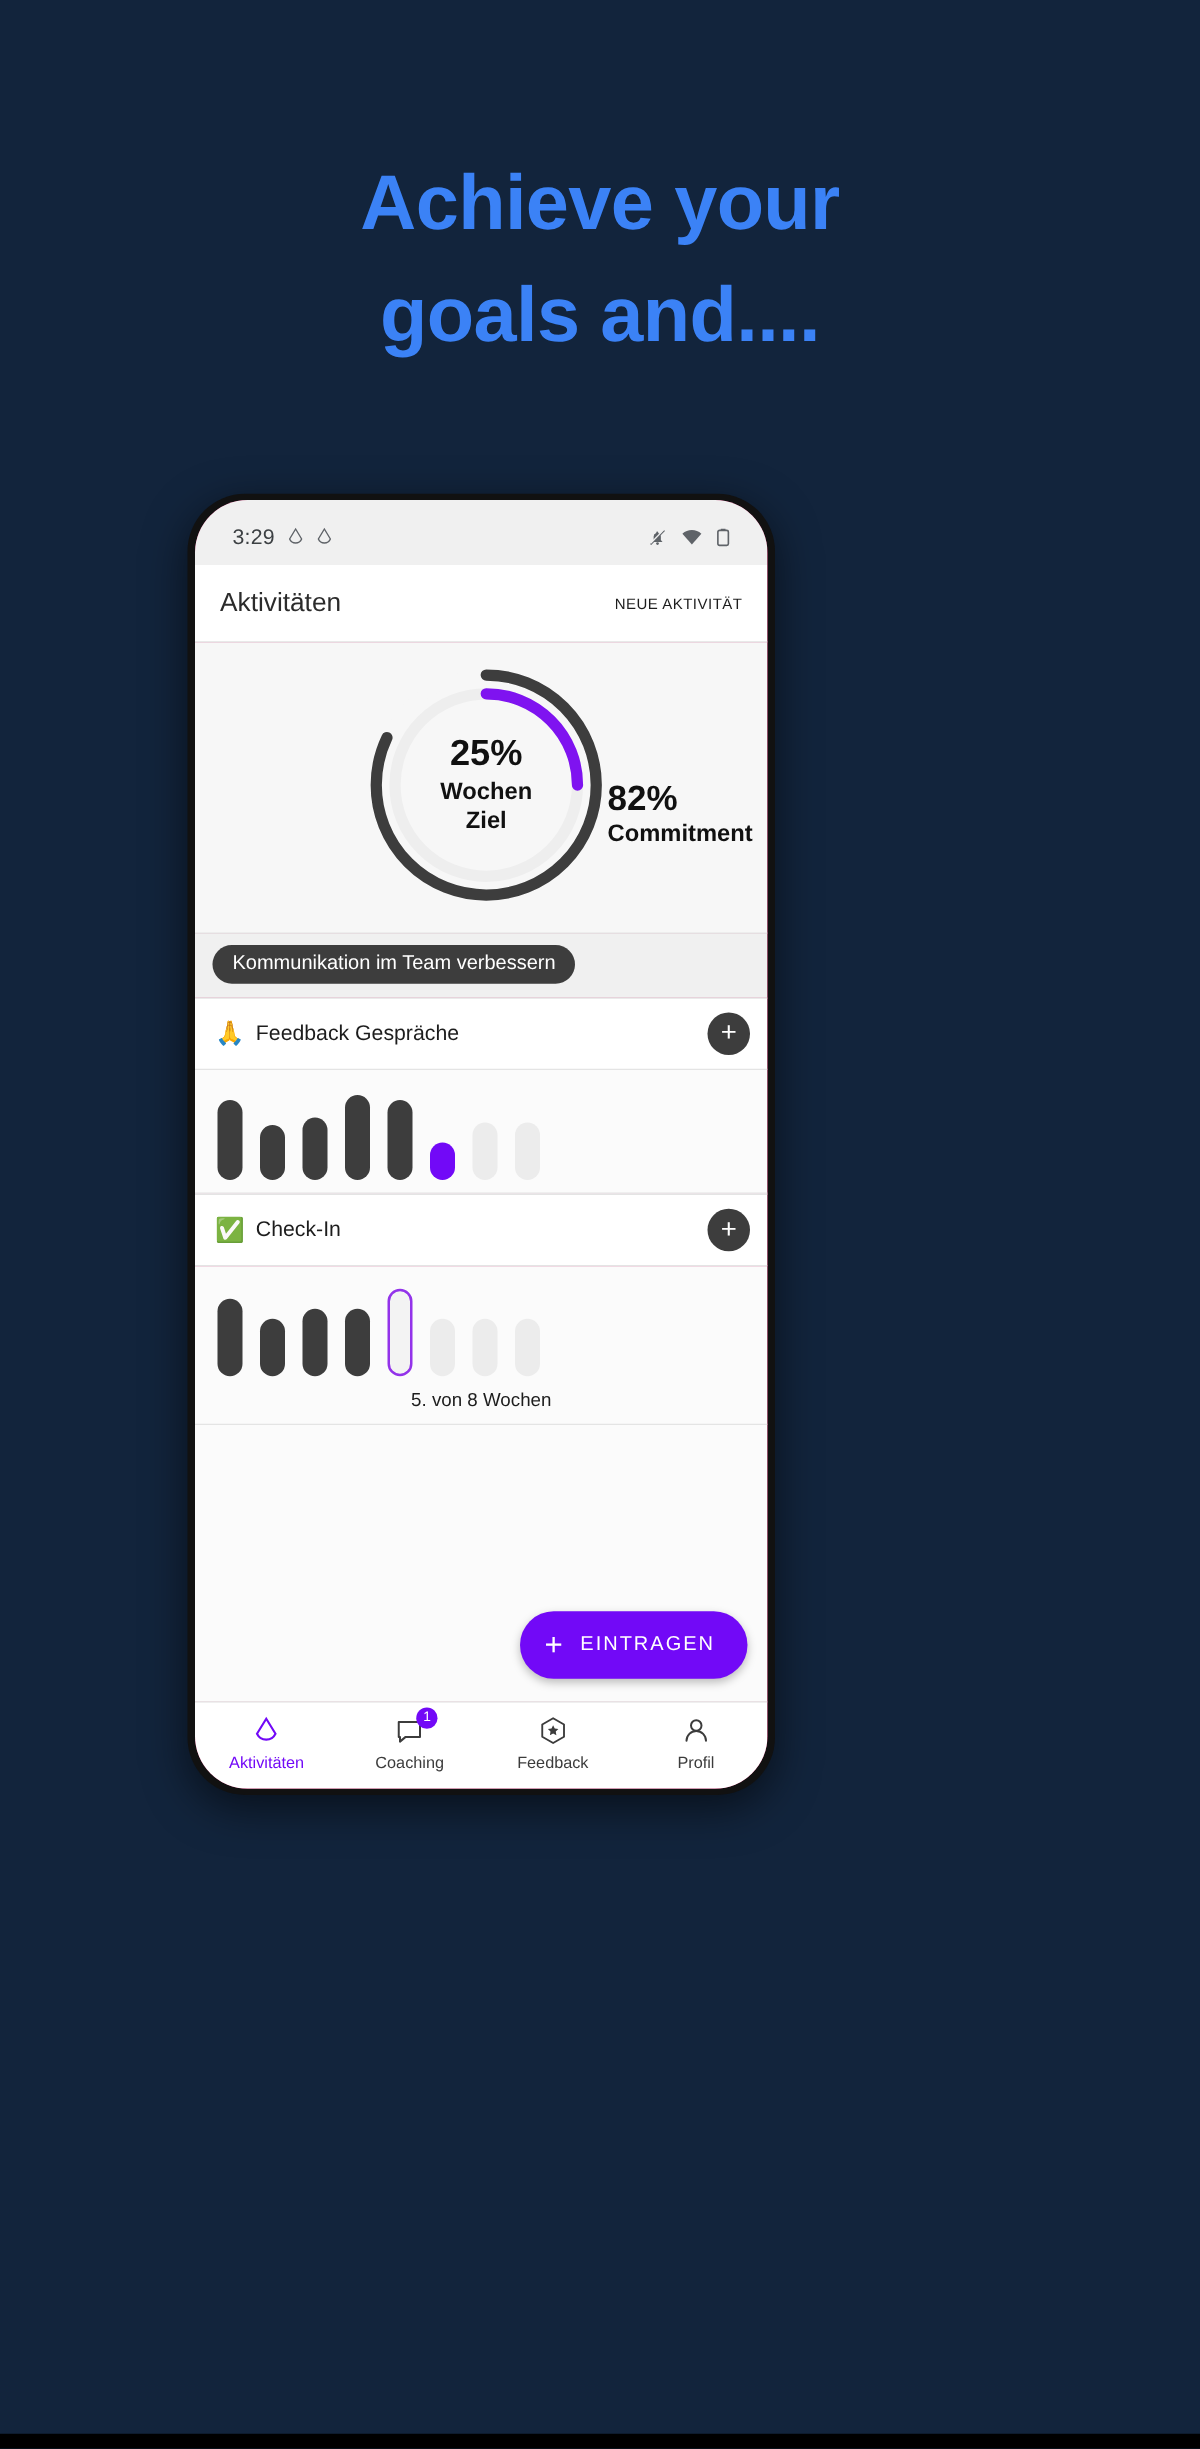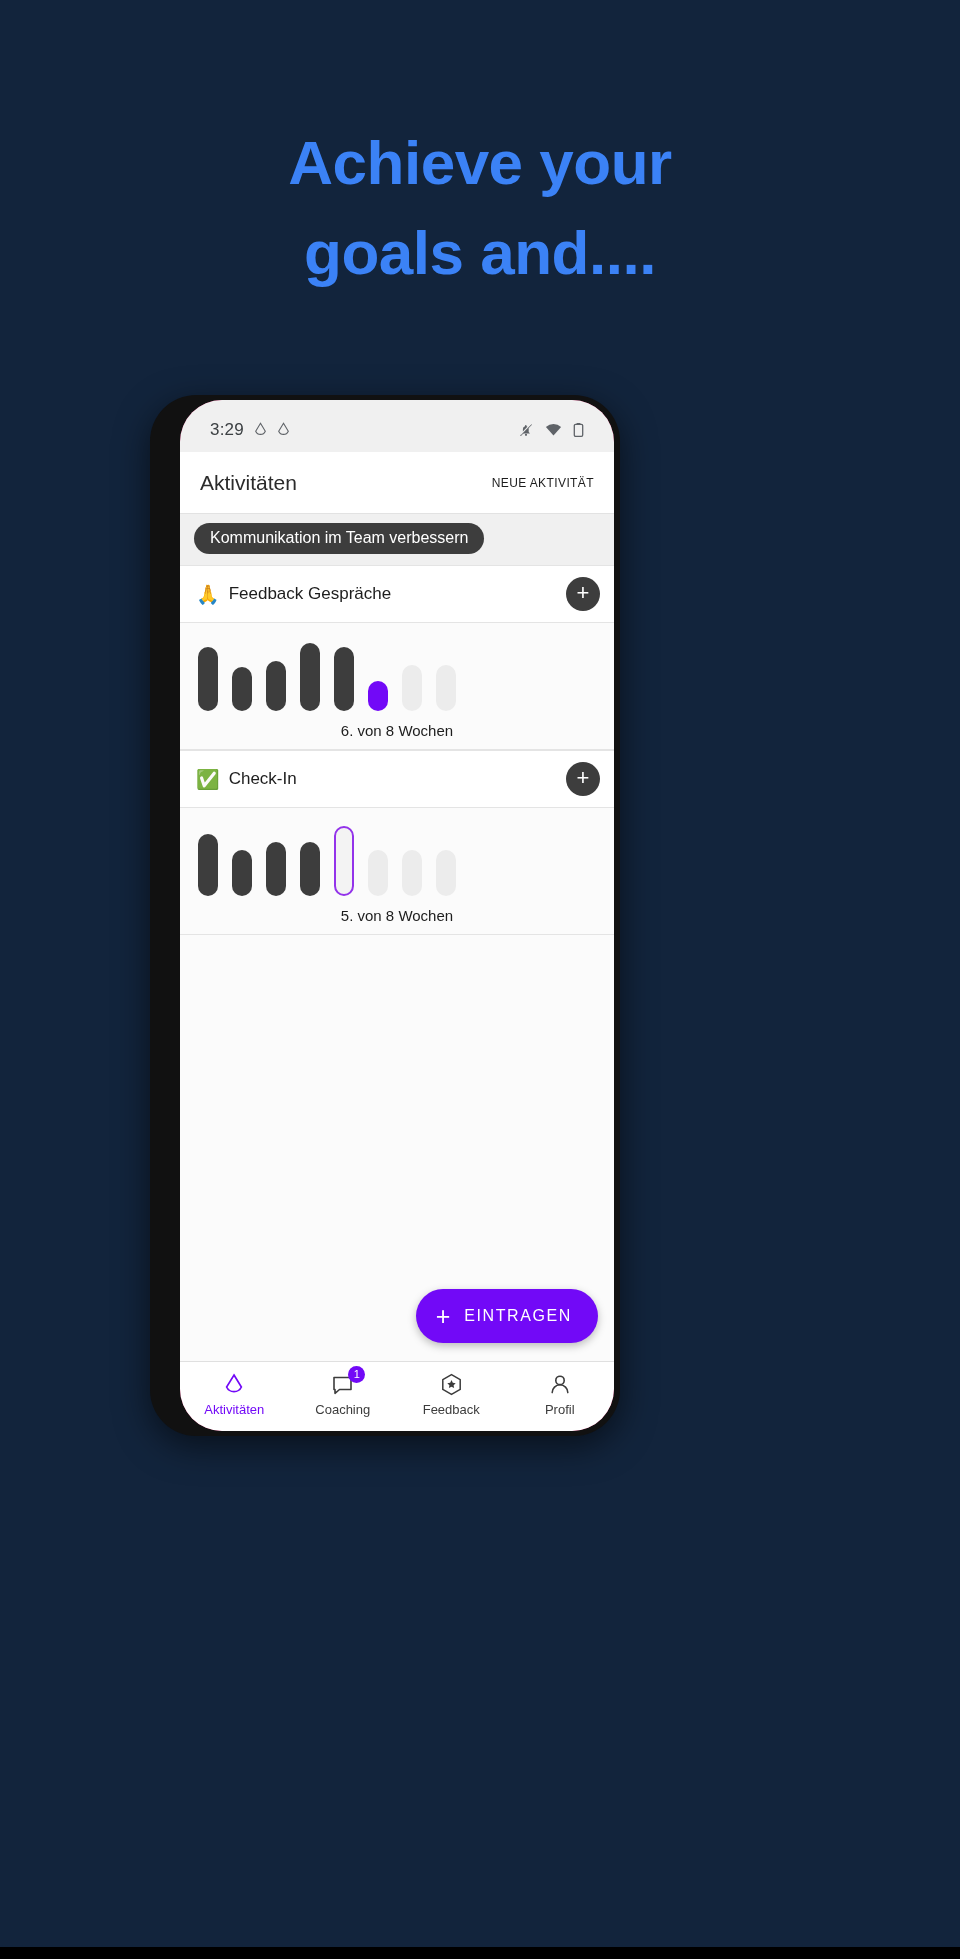--- a/index.html
+++ b/index.html
@@ -40,21 +40,21 @@
     border-radius: 46px;
     background: #111111;
     box-shadow: 0 10px 34px rgba(0,0,0,0.55);
   }
   .phone-screen {
     position: absolute;
     left: 6px; top: 5px; right: 6px; bottom: 5px;
     border-radius: 42px;
     background: #be185d;
     overflow: hidden;
-    display: flex; flex-direction: column; margin-left: 24px;
+    display: flex; flex-direction: column;
   }
 
   
   .statusbar {
     height: 52px;
     background: #f0f0f0;
     display: flex; align-items: center;
     padding: 8px 30px 0 30px;
     flex: 0 0 auto;
   }
@@ -275,20 +275,44 @@
             </svg>
           </span>
         </div>
       </div>
 
       <div class="appbar">
         <span class="appbar-title">Aktivitäten</span>
         <span class="appbar-action">NEUE AKTIVITÄT</span>
       </div>
 
+      <div class="ring-panel">
+        <div class="ring-box">
+          <svg width="200" height="200" viewBox="0 0 200 200">
+
+            <circle cx="100" cy="100" r="88" fill="none" stroke="#f7f7f7" stroke-width="9"></circle>
+            <circle cx="100" cy="100" r="88" fill="none" stroke="#3d3d3d" stroke-width="9" stroke-linecap="round" stroke-dasharray="453.4 99.5" stroke-dashoffset="0" transform="rotate(-90 100 100)"></circle>
+
+            <circle cx="100" cy="100" r="73" fill="none" stroke="#eeeeee" stroke-width="9"></circle>
+
+            <circle cx="100" cy="100" r="73" fill="none" stroke="#7f13f0" stroke-width="9" stroke-linecap="round" stroke-dasharray="114.6 343.9" stroke-dashoffset="0" transform="rotate(-90 100 100)"></circle>
+          </svg>
+          <div class="ring-center">
+            <div class="ring-pct">25%</div>
+            <div class="ring-lbl">
+              <span>Wochen</span><br>
+              <span>Ziel</span>
+            </div>
+          </div>
+        </div>
+        <div class="commit">
+          <div class="commit-pct">82%</div>
+          <div class="commit-lbl">Commitment</div>
+        </div>
+      </div>
 
       <div class="goal-row">
         <span class="goal-chip">Kommunikation im Team verbessern</span>
       </div>
 
       <div class="act-row">
         <span class="act-emoji">🙏</span>
         <span class="act-name">Feedback Gespräche</span>
         <span class="act-add">+</span>
       </div>
@@ -296,21 +320,20 @@
         <div class="bars">
           <div class="bar done" style="height:64px"></div>
           <div class="bar done" style="height:44px"></div>
           <div class="bar done" style="height:50px"></div>
           <div class="bar done" style="height:68px"></div>
           <div class="bar done" style="height:64px"></div>
           <div class="bar current-fill" style="height:30px"></div>
           <div class="bar empty" style="height:46px"></div>
           <div class="bar empty" style="height:46px"></div>
         </div>
-        <div class="bars-caption">6. von 8 Wochen</div>
       </div>
 
       <div class="act-row">
         <span class="act-emoji">✅</span>
         <span class="act-name">Check-In</span>
         <span class="act-add">+</span>
       </div>
       <div class="bars-panel">
         <div class="bars">
           <div class="bar done" style="height:62px"></div>

